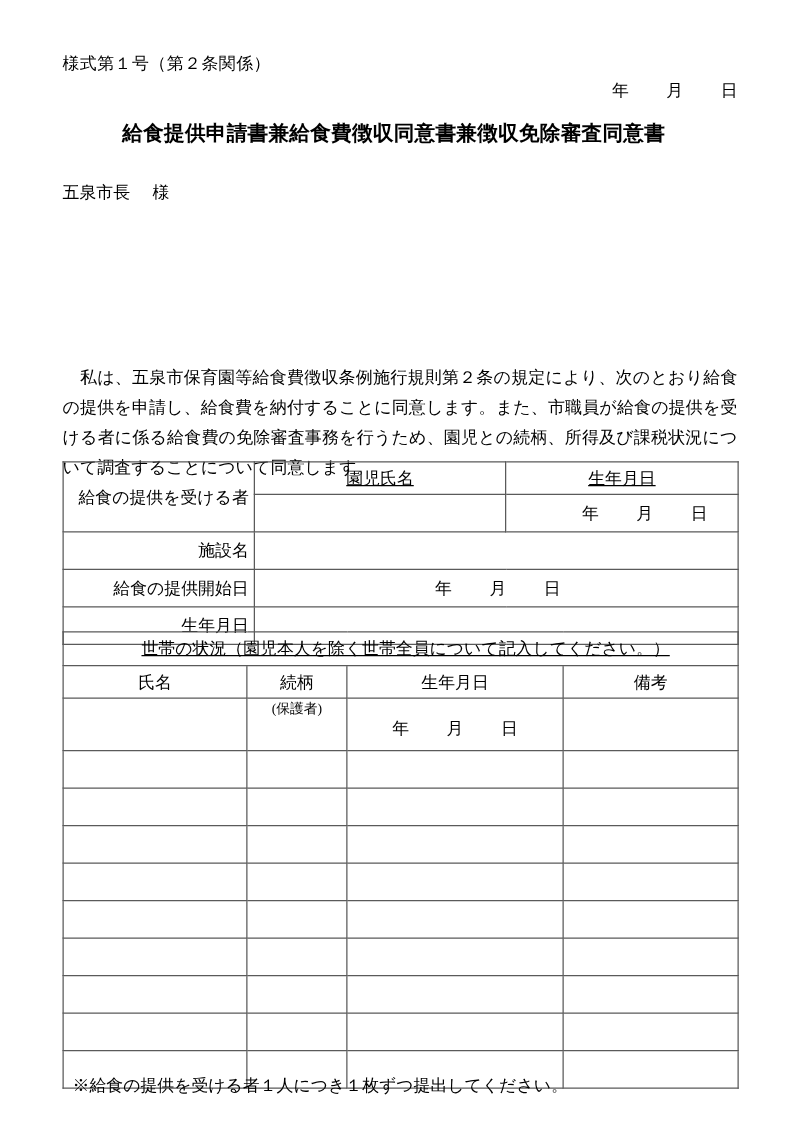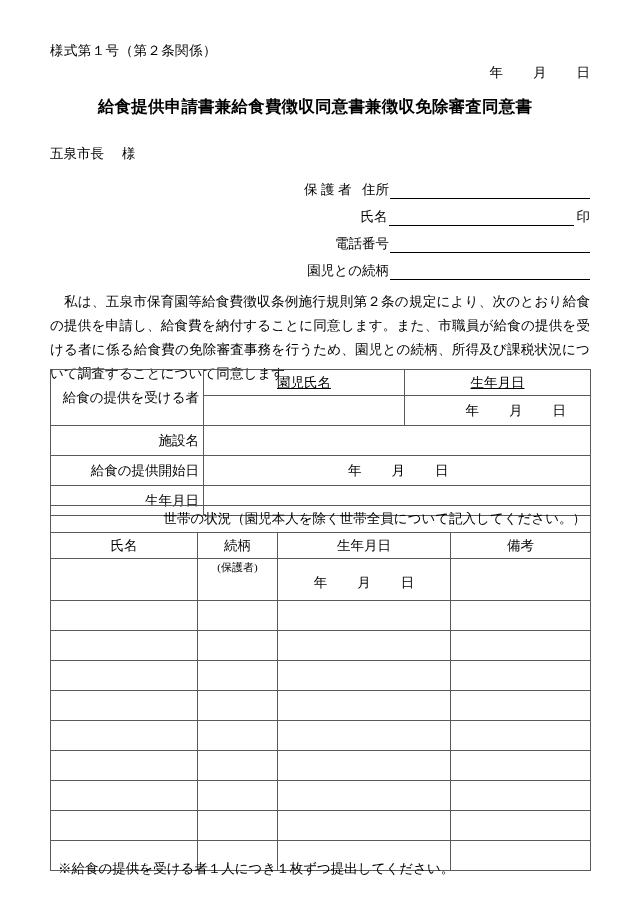--- a/index.html
+++ b/index.html
@@ -158,23 +158,24 @@
   .ymd-cell {
     display: block;
     text-align: center;
     white-space: nowrap;
   }
   .ymd-cell .y { margin-right: 30px; }
   .ymd-cell .m { margin-right: 30px; }
 
   #table-household { top: 505px; }
   #table-household td.banner {
-    text-align: right;
+    text-align: center;
     height: 27px;
     padding-left: 12px;
+    text-decoration: underline;
   }
   #table-household td.colhead { text-align: center; height: 26px; }
   #table-household td.datarow { height: 28px; }
   .sub-note {
     display: block;
     font-size: 11px;
     text-align: center;
     line-height: 12px;
   }
 
@@ -197,40 +198,20 @@
   <div class="date-line">
     <span class="y">年</span><span class="m">月</span><span class="d">日</span>
   </div>
 
   <div class="doc-title">給食提供申請書兼給食費徴収同意書兼徴収免除審査同意書</div>
 
   <div class="addressee">
     <span>五泉市長</span><span class="sama">様</span>
   </div>
 
-  <div class="guardian">
-    <div class="g-row">
-      <span class="g-prefix">保護者</span>
-      <span class="g-label">住所</span>
-      <span class="g-rule addr"></span>
-    </div>
-    <div class="g-row">
-      <span class="g-label">氏名</span>
-      <span class="g-rule name"></span>
-      <span class="g-seal">印</span>
-    </div>
-    <div class="g-row">
-      <span class="g-label">電話番号</span>
-      <span class="g-rule tel"></span>
-    </div>
-    <div class="g-row">
-      <span class="g-label">園児との続柄</span>
-      <span class="g-rule rel"></span>
-    </div>
-  </div>
 
   <div class="consent">私は、五泉市保育園等給食費徴収条例施行規則第２条の規定により、次のとおり給食の提供を申請し、給食費を納付することに同意します。また、市職員が給食の提供を受ける者に係る給食費の免除審査事務を行うため、園児との続柄、所得及び課税状況について調査することについて同意します。</div>
 
   <table class="form" id="table-recipient">
     <colgroup>
       <col style="width:153px">
       <col style="width:201px">
       <col style="width:186px">
     </colgroup>
     <tbody>

